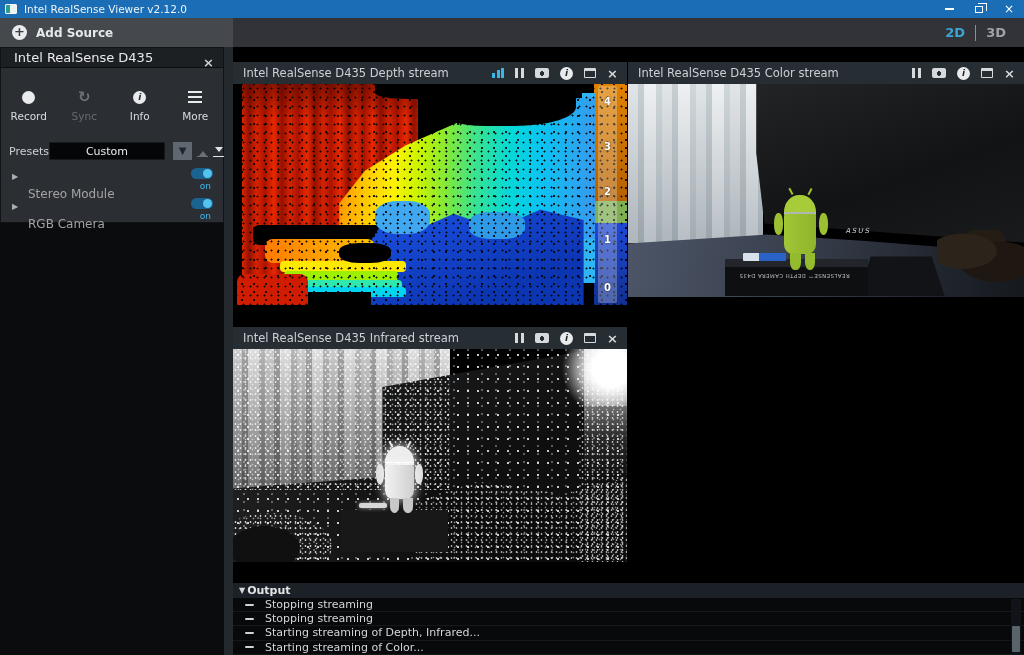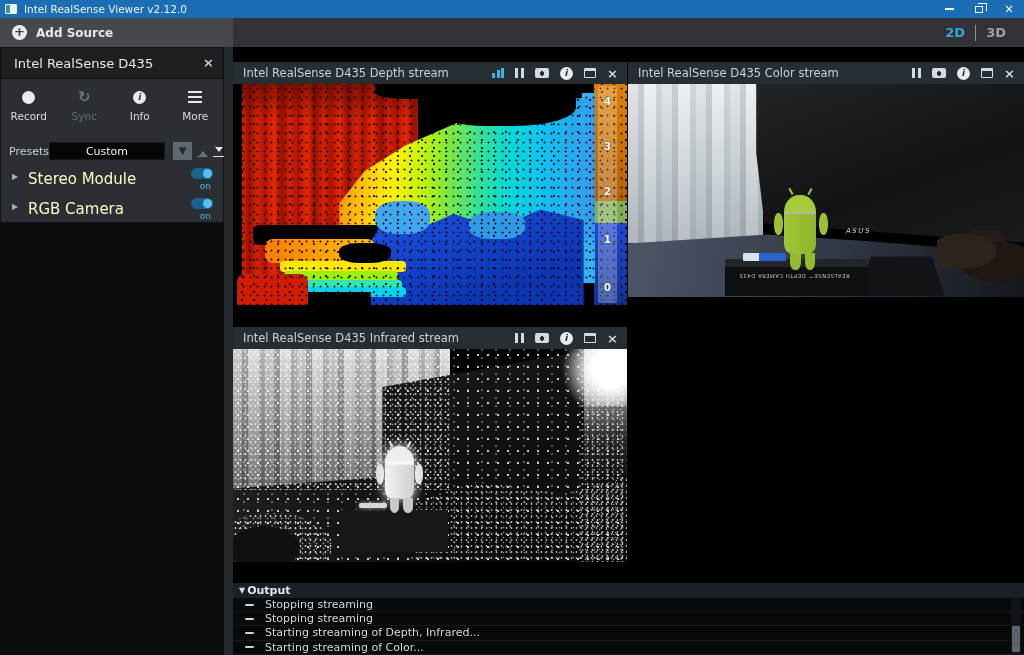--- a/index.html
+++ b/index.html
@@ -26,21 +26,21 @@
   .view-btn { font-size:13px; font-weight:bold; padding:0 10px; }
   .view-2d { color:#3aa6d6; }
   .view-3d { color:#9ea3a7; }
   .view-sep { width:1px; height:16px; background:#8b9094; }
   .toolbar-right .spacer-r { width:8px; }
 
   
   .sidebar { position:absolute; left:0; top:47px; width:233px; height:608px; background:#0a0c0e; }
   .side-scroll { position:absolute; right:0; top:0; width:9px; height:100%; background:#24292e; }
   .device-panel { position:absolute; left:0; top:0; width:224px; height:176px; background:#2b2f34; border:1px solid #101214; }
-  .panel-header { position:relative; height:31px; background:#1d2023; border-bottom:1px solid #0c0e10; display:flex; align-items:center; }
+  .panel-header { position:relative; height:20px; background:#1d2023; border-bottom:1px solid #0c0e10; display:flex; align-items:center; }
   .panel-title { color:#e7e9eb; font-size:13px; margin-left:13px; }
   .panel-close { position:absolute; right:9px; top:8px; color:#cdd1d5; font-size:13px; font-weight:bold; line-height:1; }
 
   .actions-row { position:absolute; left:0; top:38px; width:100%; display:flex; }
   .action { width:25%; text-align:center; }
   .action-icon-wrap { height:22px; display:flex; align-items:center; justify-content:center; }
   .action-label { font-size:10.5px; color:#d9dcdf; margin-top:2px; }
   .action.disabled .action-label { color:#656b71; }
   .icon-record { width:13px; height:13px; border-radius:50%; background:#e9ebed; }
   .icon-sync { color:#6c737a; font-size:15px; font-weight:bold; line-height:1; }
@@ -56,21 +56,21 @@
   .icon-tray::before { content:""; position:absolute; left:1.5px; }
   .icon-upload { left:196px; color:#6a7177; }
   .icon-upload::before { top:1px; border:4px solid transparent; border-bottom:5px solid currentColor; }
   .icon-download { left:212px; color:#e0e4e7; }
   .icon-download::before { top:1px; border:4px solid transparent; border-top:5px solid currentColor; }
 
   .module-row { position:absolute; left:0; width:100%; height:26px; }
   .module-row.row-0 { top:120px; }
   .module-row.row-1 { top:150px; }
   .expander-arrow { position:absolute; left:11px; top:4px; color:#a9afb4; font-size:8px; }
-  .module-label { position:absolute; left:27px; top:2px; color:#fef9c3; font-size:15px; }
+  .module-label { position:absolute; left:27px; top:19px; color:#a3a3a3; font-size:12px; }
   .toggle { position:absolute; right:10px; top:0; width:22px; height:11px; border-radius:6px; background:#1a6391; }
   .toggle-knob { position:absolute; right:1px; top:1px; width:9px; height:9px; border-radius:50%; background:#54c4ef; }
   .toggle-state { position:absolute; right:12px; top:13px; color:#41b9ea; font-size:9px; }
 
   
   .main { position:absolute; left:233px; top:47px; width:791px; height:608px; background:#000; }
   .stream-panel { position:absolute; background:#000; }
   .panel-depth { left:0; top:15px; width:394px; height:243px; }
   .panel-color { left:395px; top:15px; width:396px; height:243px; }
   .panel-ir { left:0; top:280px; width:394px; height:243px; }

